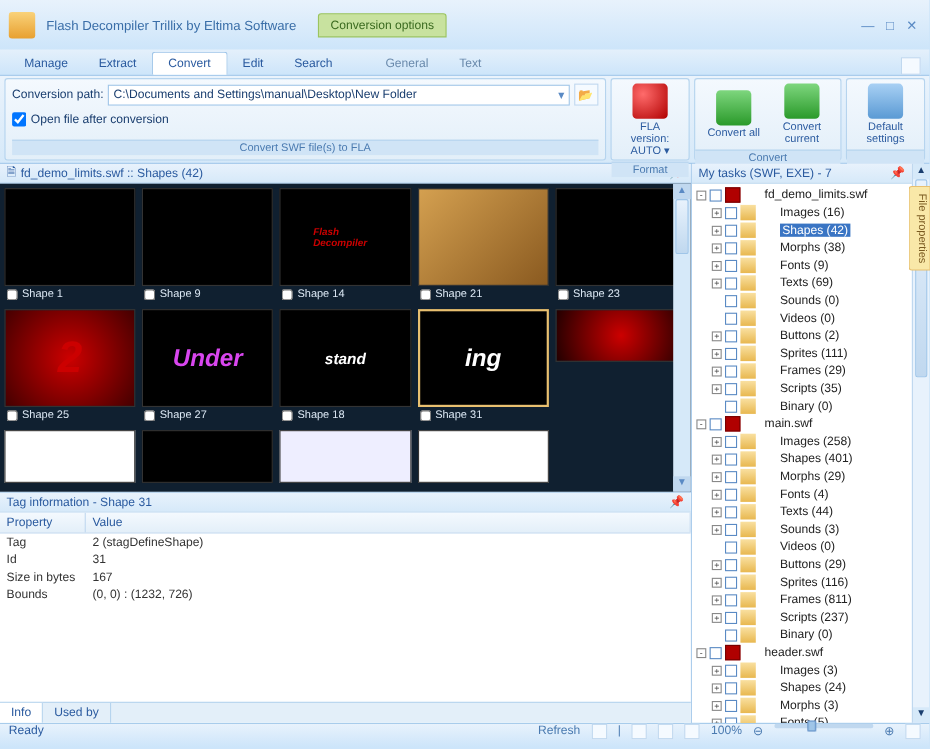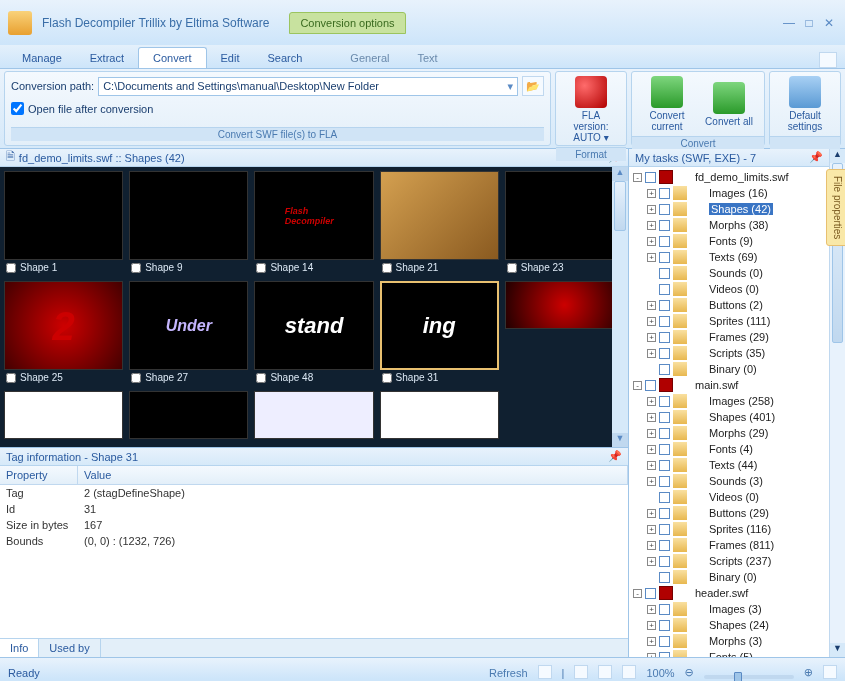--- a/index.html
+++ b/index.html
@@ -81,21 +81,21 @@
 .tree .tlabel { color: #222; margin-left: 19px; }
 .tree .tlabel.sel { background: #3a75c4; color: #fff; padding: 0 2px; }
 .tree .l1 { padding-left: 2px; }
 .tree .l2 { padding-left: 16px; }
 .right-pane .vscroll2 { width: 16px; background: #e8f2fc; border-left: 1px solid #c0d8ef; position: relative; }
 .right-pane .vscroll2 .arrow { height: 14px; background: #d6e9f9; text-align: center; font-size: 9px; }
 .right-pane .vscroll2 .sthumb2 { position: absolute; top: 14px; left: 2px; right: 2px; height: 180px; background: linear-gradient(#e8f2fc, #c0d8ef); border: 1px solid #9fc5e8; border-radius: 2px; }
 
 .side-tab { position: absolute; right: -1px; top: 20px; width: 20px; background: #f9e8a8; border: 1px solid #e8c070; writing-mode: vertical-rl; padding: 6px 2px; color: #7a5a20; font-size: 10px; cursor: pointer; border-radius: 3px 0 0 3px; }
 
-.statusbar { height: 22px; background: linear-gradient(#e8f2fc, #cde5fa); border-top: 1px solid #9fc5e8; display: flex; align-items: flex-end; padding: 0 8px; gap: 10px; color: #2a5a9f; }
+.statusbar { height: 22px; background: linear-gradient(#e8f2fc, #cde5fa); border-top: 1px solid #9fc5e8; display: flex; align-items: flex-start; padding: 0 8px; gap: 10px; color: #2a5a9f; }
 .statusbar .spacer { flex: 1; }
 .statusbar .sitem { display: flex; align-items: center; gap: 3px; color: #4a7ab0; }
 .statusbar .slider { width: 90px; height: 4px; background: #c0d8ef; border-radius: 2px; position: relative; }
 .statusbar .slider .knob { position: absolute; left: 30px; top: -3px; width: 8px; height: 10px; background: #9fc5e8; border: 1px solid #5a8ac4; border-radius: 1px; }
 .statusbar .sico { width: 14px; height: 14px; border: 1px solid #c0d8ef; background: #f5faff; }
 </style>
 </head>
 <body>
 
 <div class="titlebar">
@@ -147,26 +147,26 @@
         <div class="ico ico-fla"></div>
         <div class="lbl"><span>FLA version: AUTO</span> ▾</div>
       </div>
     </div>
     <div class="group-label">Format</div>
   </div>
 
   <div class="ribbon-group rg-convert">
     <div class="rg-body">
       <div class="big-btn">
+        <div class="ico ico-ca"></div>
+        <div class="lbl">Convert all</div>
+      </div>
+      <div class="big-btn">
         <div class="ico ico-cc"></div>
         <div class="lbl">Convert current</div>
-      </div>
-      <div class="big-btn">
-        <div class="ico ico-ca"></div>
-        <div class="lbl">Convert all</div>
       </div>
     </div>
     <div class="group-label">Convert</div>
   </div>
 
   <div class="ribbon-group rg-default">
     <div class="rg-body">
       <div class="big-btn">
         <div class="ico ico-def"></div>
         <div class="lbl">Default settings</div>
@@ -234,34 +234,34 @@
             <div class="img" style="background:radial-gradient(circle,#c00,#400)">
               <div class="txt" style="font-size:40px;color:#c00;top:50%;left:50%;transform:translate(-50%,-50%)">2</div>
             </div>
     <div class="cap">
               <input type="checkbox" style="">
               <span>Shape 25</span>
             </div>
           </div>
           <div class="thumb">
             <div class="img" style="background:#000">
-              <div class="txt" style="font-size:16px;color:#c4b5fd;top:50%;left:50%;transform:translate(-50%,-50%)">Under</div>
+              <div class="txt" style="font-size:22px;color:#d946ef;top:50%;left:50%;transform:translate(-50%,-50%)">Under</div>
             </div>
     <div class="cap">
               <input type="checkbox" style="">
               <span>Shape 27</span>
             </div>
           </div>
           <div class="thumb">
             <div class="img" style="background:#000">
-              <div class="txt" style="font-size:22px;color:#fff;top:50%;left:50%;transform:translate(-50%,-50%)">stand</div>
-            </div>
-    <div class="cap">
-              <input type="checkbox" style="">
-              <span>Shape 48</span>
+              <div class="txt" style="font-size:14px;color:#fff;top:50%;left:50%;transform:translate(-50%,-50%)">stand</div>
+            </div>
+    <div class="cap">
+              <input type="checkbox" style="">
+              <span>Shape 18</span>
             </div>
           </div>
           <div class="thumb selected">
             <div class="img" style="background:#000">
               <div class="txt" style="font-size:22px;color:#fff;top:50%;left:50%;transform:translate(-50%,-50%)">ing</div>
             </div>
     <div class="cap">
               <input type="checkbox" style="">
               <span>Shape 31</span>
             </div>

